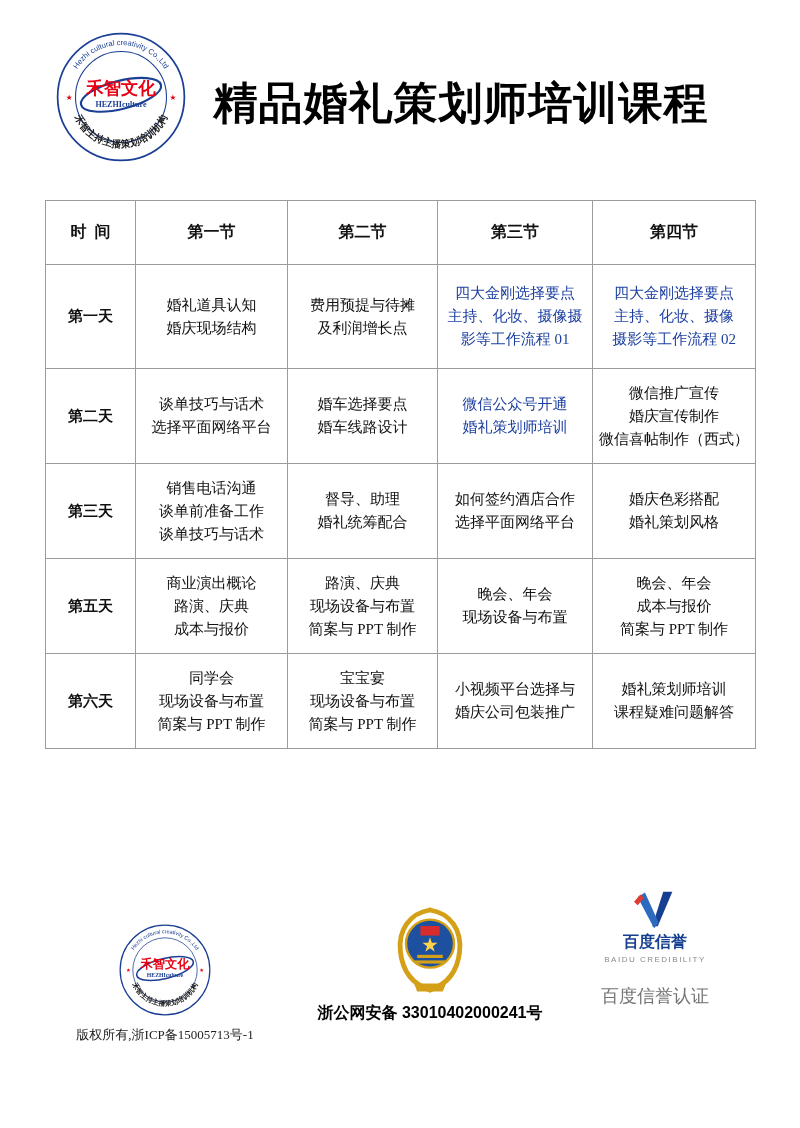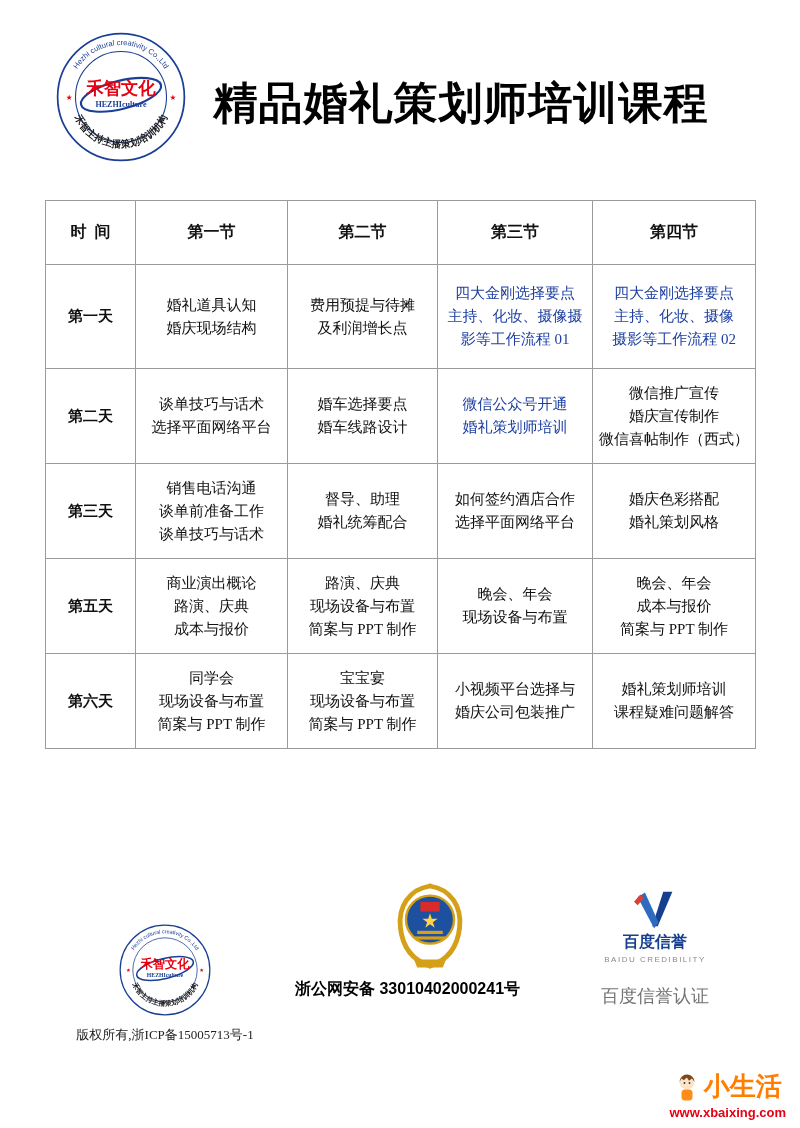--- a/index.html
+++ b/index.html
@@ -29,21 +29,21 @@
   .course-table tbody tr{height:95px;}
   .course-table tbody tr:first-child{height:104px;}
   .time-cell{font-weight:bold;font-size:16px;}
   .course-cell div{line-height:23px;}
   .course-cell.blue{color:var(--cell-blue);}
 
   
   .footer-left{position:absolute;left:70px;top:924px;width:190px;text-align:center;}
   .logo-footer{width:92px;height:92px;margin:0 auto;}
   .copyright{margin-top:10px;font-size:13px;color:#222;}
-  .footer-center{position:absolute;left:295px;top:881px;width:270px;}
+  .footer-center{position:absolute;left:295px;top:905px;width:270px;text-align:center;}
   .badge{width:80px;height:90px;margin:0 auto;}
   .security{margin-top:8px;font-size:16px;font-weight:bold;color:#000;
     font-family:"Liberation Sans", sans-serif;}
   .footer-right{position:absolute;left:575px;top:888px;width:160px;text-align:center;}
   .baidu-v{width:44px;height:42px;margin:0 auto;}
   .baidu-name{font-size:16px;font-weight:bold;color:var(--baidu-blue);margin-top:2px;}
   .baidu-en{font-size:8px;color:#8a8a8a;letter-spacing:1.5px;margin-top:2px;
     font-family:"Liberation Sans", sans-serif;}
   .baidu-cert{font-size:18px;margin-top:20px;color:#737373;}
 
@@ -255,29 +255,14 @@
         <polygon points="33,4 43,4 27,42 21,42" fill="#16408f"></polygon>
         <polygon points="5,10 13,5 28,38 23,44" fill="#2e6bbf"></polygon>
         <polygon points="1,15 8,7 12,11 5,19" fill="#e03c31"></polygon>
       </svg>
     </div>
     <div class="baidu-name">百度信誉</div>
     <div class="baidu-en">BAIDU CREDIBILITY</div>
     <div class="baidu-cert">百度信誉认证</div>
   </div>
 
-  <div class="watermark">
-    <div class="site-row">
-      <span class="mascot">
-        <svg viewBox="0 0 26 32" width="100%" height="100%" xmlns="http://www.w3.org/2000/svg">
-          <circle cx="13" cy="11" r="7.5" fill="#fde3c8"></circle>
-          <path d="M5.5,11 a7.5,7.5 0 0 1 15,0 l-2.5,-3.5 -3,2.2 -2.2,-3.2 -3,2.8 -2.3,-1.8 z" fill="#7a4a1e"></path>
-          <circle cx="10.5" cy="12" r="0.9" fill="#333"></circle>
-          <circle cx="15.5" cy="12" r="0.9" fill="#333"></circle>
-          <rect x="7.5" y="18.5" width="11" height="11" rx="3.5" fill="#ff8c1a"></rect>
-        </svg>
-      </span>
-      <span class="site-name">小生活</span>
-    </div>
-    <a class="site-url" href="#">www.xbaixing.com</a>
-  </div>
 
 </div>
 
 </body></html>

